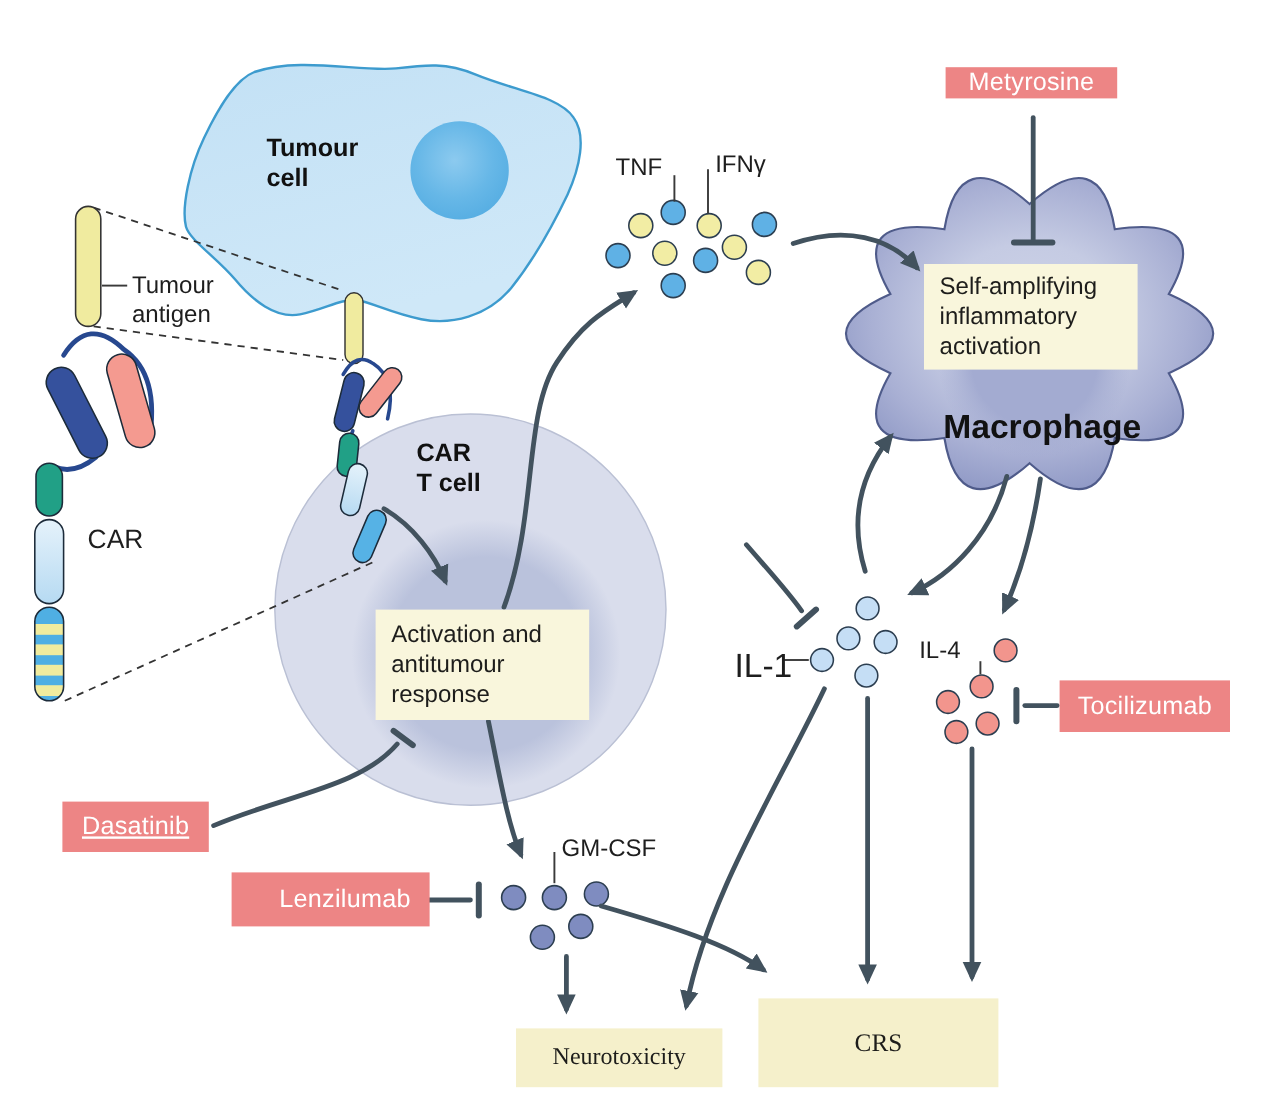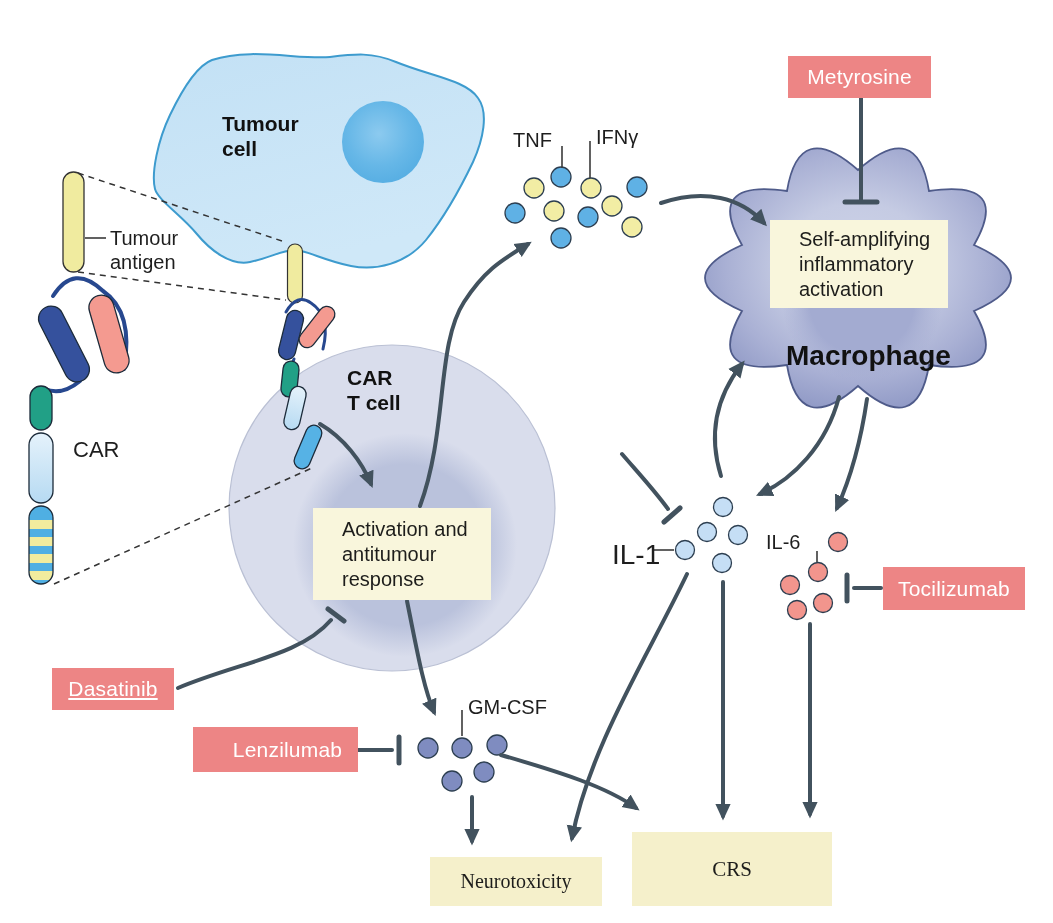--- a/index.html
+++ b/index.html
@@ -11,21 +11,21 @@
   .lbl{position:absolute;white-space:pre-line;line-height:1.18;}
   .bold{font-weight:bold;color:#111;}
   .drugbox{
     position:absolute;background:#ed8585;color:#ffffff;
     display:flex;align-items:center;justify-content:center;
     font-size:21px;letter-spacing:0.2px;
   }
   .procbox{
     position:absolute;background:#f9f6dc;color:#1d1d1b;
     font-size:20px;line-height:1.24;white-space:pre-line;
-    padding:9px 0 0 29px;box-sizing:border-box;
+    padding:9px 0 0 13px;box-sizing:border-box;
   }
   .outbox{
     position:absolute;background:#f5f0cb;color:#1d1d1b;
     display:flex;align-items:center;justify-content:center;font-size:21px;
   }
   
   .arrow{stroke:#42525e;stroke-width:4;fill:none;stroke-linecap:round;marker-end:url(#ah);}
   .inhib{stroke:#42525e;stroke-width:4;fill:none;stroke-linecap:round;}
   .tbar{stroke:#42525e;stroke-width:5;stroke-linecap:round;}
   .tick{stroke:#3a3a3a;stroke-width:1.6;}
@@ -219,31 +219,31 @@
   <div class="lbl" style="left:110px;top:227px;font-size:20px;">Tumour
 antigen</div>
   <div class="lbl" style="left:73px;top:437px;font-size:22px;">CAR</div>
   <div class="lbl bold" style="left:347px;top:366px;font-size:21px;">CAR
 T cell</div>
   <div class="lbl bold" style="left:786px;top:339px;font-size:28px;width:150px;text-align:right;">Macrophage</div>
 
   <div class="lbl" style="left:513px;top:129px;font-size:20px;">TNF</div>
   <div class="lbl" style="left:596px;top:126px;font-size:20px;">IFNγ</div>
   <div class="lbl" style="left:612px;top:538px;font-size:28px;">IL-1</div>
-  <div class="lbl" style="left:766px;top:531px;font-size:20px;">IL-6</div>
+  <div class="lbl" style="left:766px;top:531px;font-size:20px;">IL-4</div>
   <div class="lbl" style="left:468px;top:696px;font-size:20px;">GM-CSF</div>
 
   <div class="procbox" style="left:313px;top:508px;width:178px;height:92px;">Activation and
 antitumour
 response</div>
   <div class="procbox" style="left:770px;top:220px;width:178px;height:88px;padding-top:7px;">Self-amplifying
 inflammatory
 activation</div>
 
   <div class="outbox" style="left:430px;top:857px;width:172px;height:49px;font-size:20px;font-family:Liberation Serif, serif;">Neurotoxicity</div>
   <div class="outbox" style="left:632px;top:832px;width:200px;height:74px;font-family:Liberation Serif, serif;">CRS</div>
 
-  <div class="drugbox" style="left:788px;top:56px;width:143px;height:42px;">Metyrosine</div>
+  <div class="drugbox" style="left:788px;top:56px;width:143px;height:26px;">Metyrosine</div>
   <div class="drugbox" style="left:883px;top:567px;width:142px;height:43px;">Tocilizumab</div>
   <div class="drugbox" style="left:52px;top:668px;width:122px;height:42px;text-decoration:underline;">Dasatinib</div>
   <div class="drugbox" style="left:193px;top:727px;width:141px;height:45px;padding-left:24px;">Lenzilumab</div>
 
 </div>
 
 </body></html>

